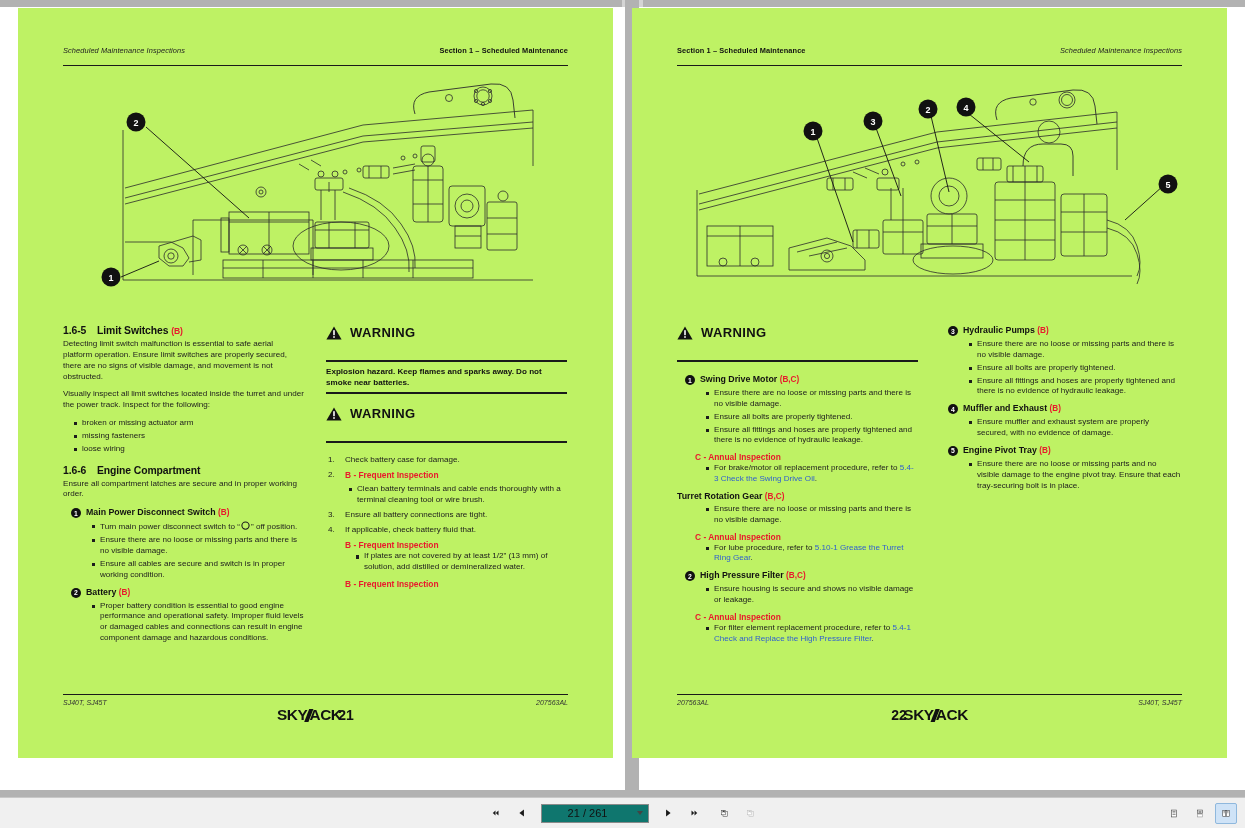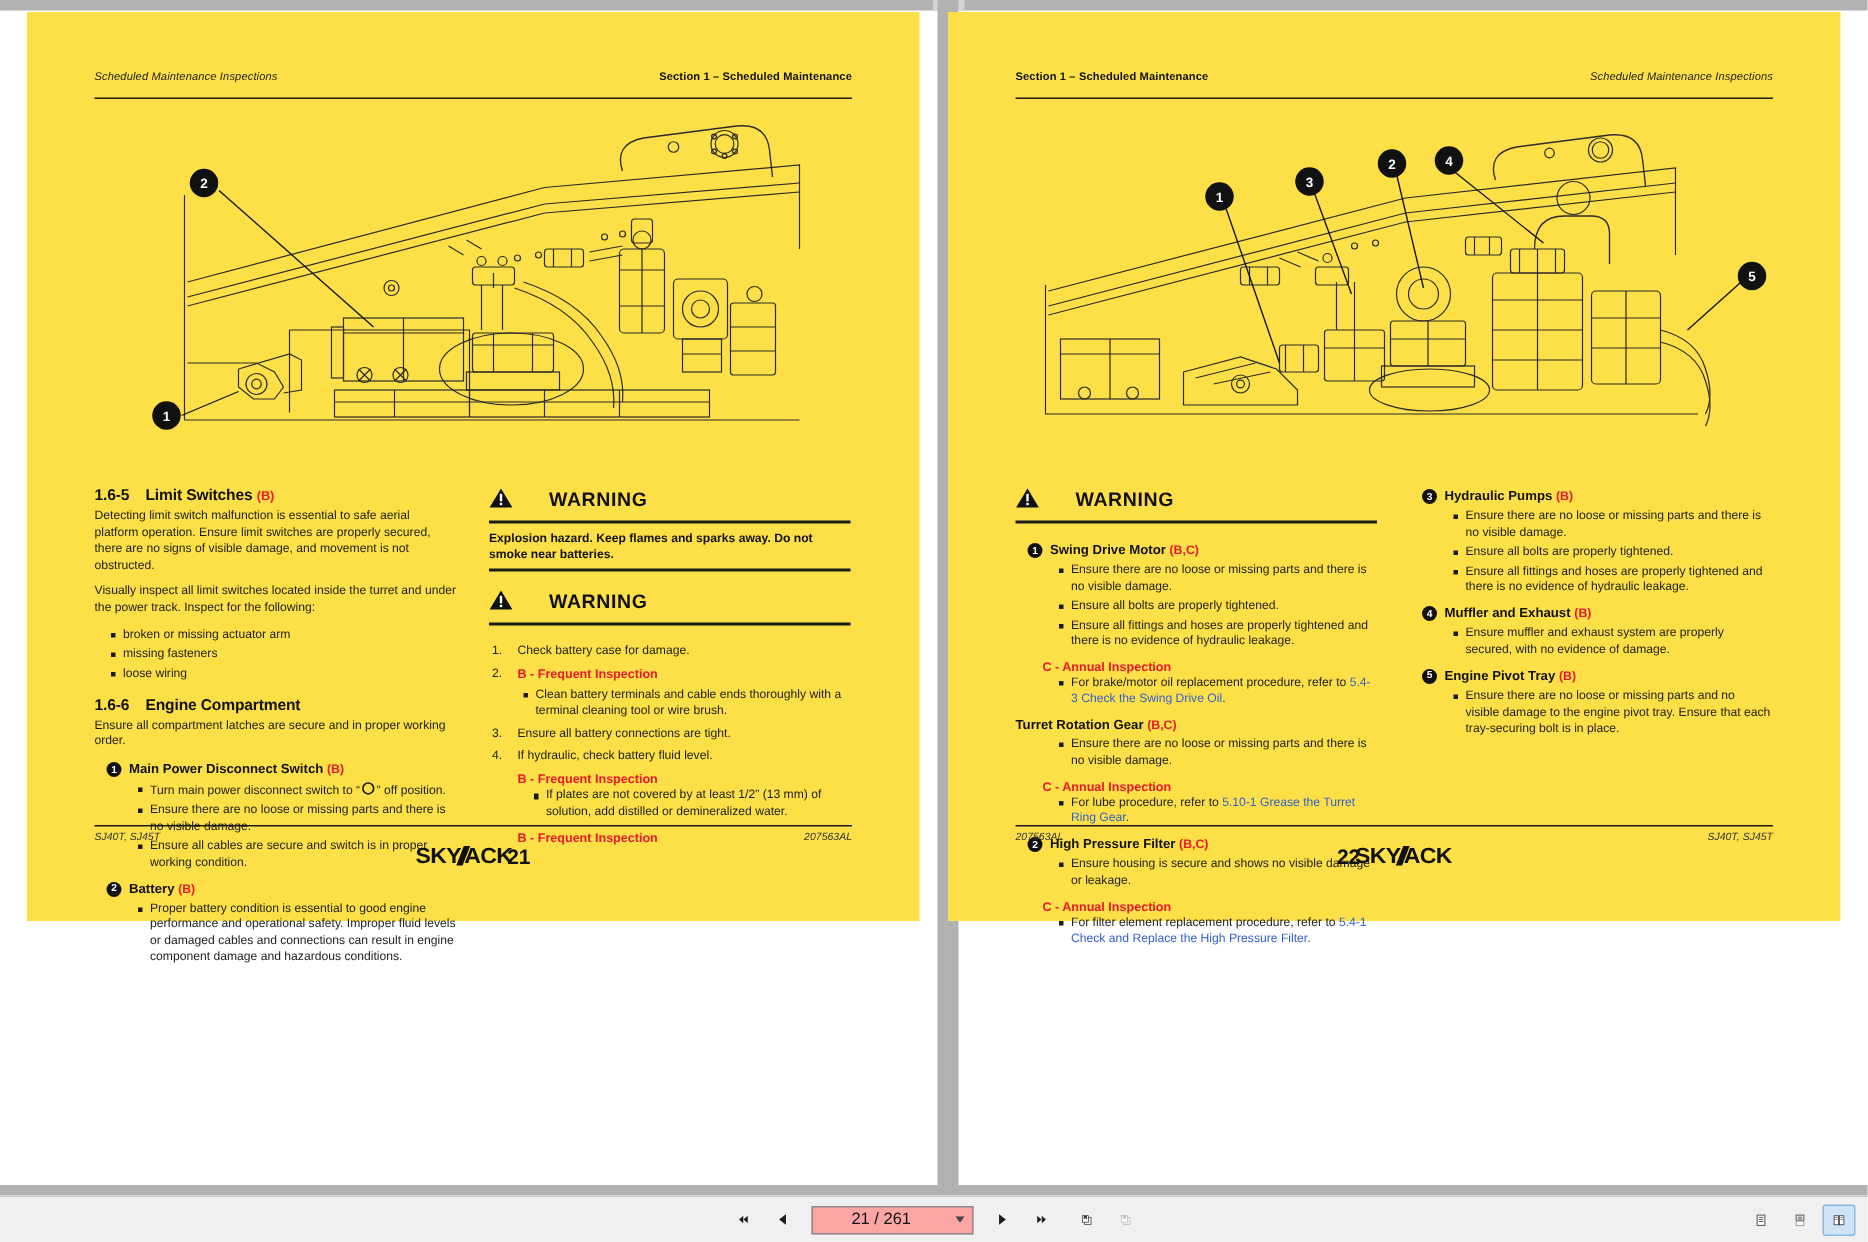--- a/index.html
+++ b/index.html
@@ -14,22 +14,22 @@
     position: absolute; left: 0; top: 0;
     width: 1245px; height: 828px;
     background: #ffffff;
   }
 
   
   .page {
     position: absolute;
     top: 8px;
     width: 595px;
-    height: 606px;
-    background: #fde047;
+    height: 750px;
+    background: #bef264;
   }
   #page-left  { left: 18px; }
   #page-right { left: 632px; }
 
   .divider-vert {
     position: absolute;
     left: 625px; top: 0;
     width: 14px; height: 790px;
     background: #b2b2b2;
   }
@@ -154,22 +154,22 @@
   .item-body { margin-left: 18px; }
   .red-label {
     color: #e8192c; font-weight: bold; font-size: 8.4px;
     margin: 5px 0 1px 0;
   }
   a.xref { color: #2f5fd0; text-decoration: none; }
 
   
   .warn { margin: 0 0 12px 0; }
   .warn-head {
-    display: flex; align-items: flex-start; gap: 24px;
-    padding-bottom: 7px;
+    display: flex; align-items: flex-end; gap: 8px;
+    padding-bottom: 20px;
     border-bottom: 2.2px solid #1a1a1a;
   }
   .warn-title { font-size: 13px; font-weight: bold; letter-spacing: .4px; color: #111; }
   .warn-body {
     font-size: 8.1px; font-weight: bold; line-height: 1.36; color: #111;
     padding: 4px 0 4px 0;
     border-bottom: 2.2px solid #1a1a1a;
   }
   .tri { width: 16px; height: 14px; display: block; }
 
@@ -211,21 +211,21 @@
   }
   .tb-btn {
     width: 19px; height: 19px;
     display: flex; align-items: center; justify-content: center;
     background: transparent; border: 0; cursor: pointer;
   }
   .tb-btn svg { display: block; }
   .pagebox {
     display: flex; align-items: center;
     width: 108px; height: 19px;
-    background: #fca5a5;
+    background: #0f766e;
     border: 1px solid #8a8a8a;
     margin: 0 3px;
     font-size: 11px; color: #111;
     position: relative;
   }
   .pagebox .val {
     flex: 1; text-align: center; padding-right: 14px;
     font-family: "Liberation Sans", sans-serif;
   }
   .pagebox .arrow {
@@ -429,21 +429,21 @@
 
         <ol class="num">
           <li>Check battery case for damage.</li>
           <li class="red-item">
             <span>B - Frequent Inspection</span>
             <ul class="sq">
               <li style="color:#1c1c1c;font-weight:normal;font-size:8.1px">Clean battery terminals and cable ends thoroughly with a terminal cleaning tool or wire brush.</li>
             </ul>
           </li>
           <li>Ensure all battery connections are tight.</li>
-          <li>If hydraulic, check battery fluid level.</li>
+          <li>If applicable, check battery fluid that.</li>
         </ol>
 
         <div class="indent-block">
           <div class="red-label">B - Frequent Inspection</div>
           <ul class="sq">
             <li>If plates are not covered by at least 1/2” (13 mm) of solution, add distilled or demineralized water.</li>
           </ul>
           <div class="red-label">B - Frequent Inspection</div>
         </div>
       </div>

